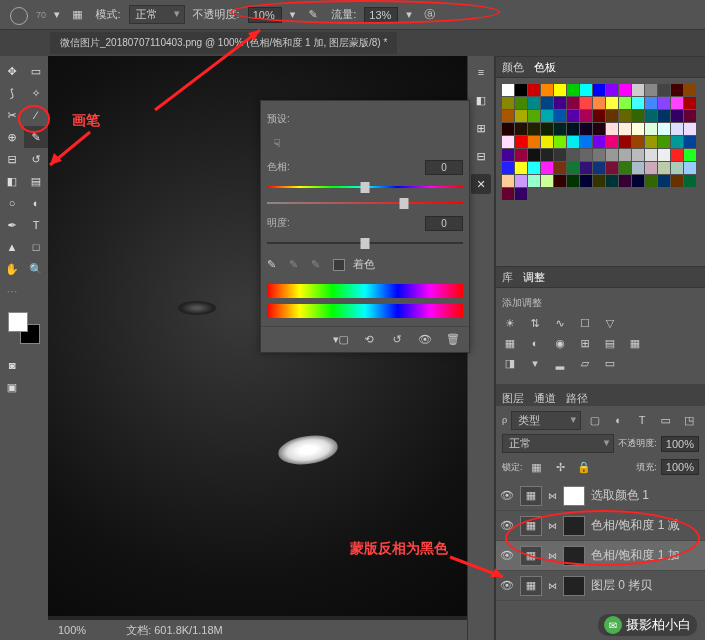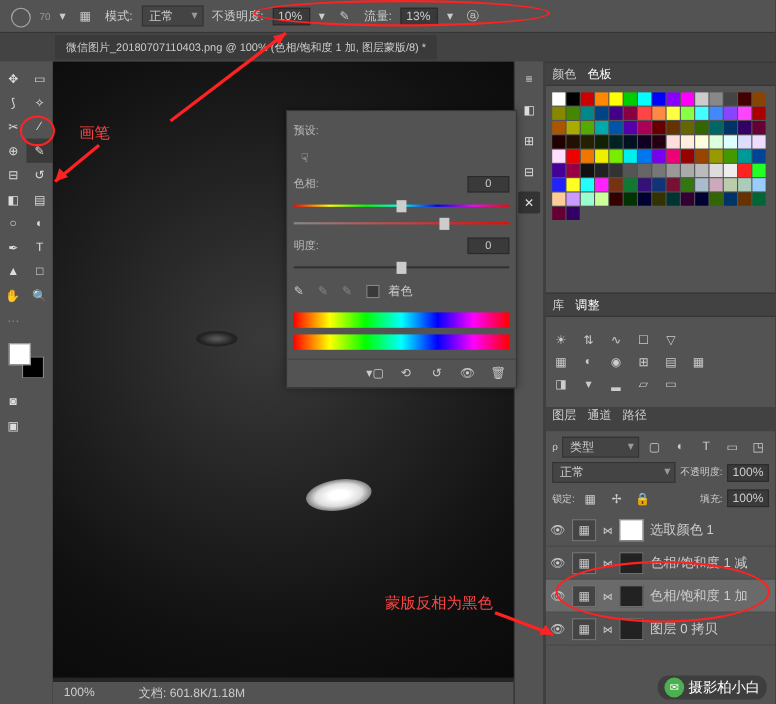--- a/index.html
+++ b/index.html
@@ -47,36 +47,36 @@
 .colorbar{height:14px;background:linear-gradient(90deg,red,#ff0,#0f0,#0ff,#00f,#f0f,red);margin:6px 0 2px}
 .props-ft{height:26px;border-top:1px solid #444;display:flex;align-items:center;justify-content:flex-end;padding:0 6px;gap:8px}
 .rcol{width:210px;background:#535353;display:flex;flex-direction:column;border-left:1px solid #353535}
 .rpanel-hd{height:22px;background:#424242;display:flex;align-items:center;padding:0 6px;gap:10px;font-size:10px;border-bottom:1px solid #353535;border-top:1px solid #353535}
 .rpanel-hd .tab-a{color:#fff}
 .swatches{padding:6px;display:flex;flex-wrap:wrap;gap:1px;height:188px;overflow:hidden;align-content:flex-start}
 .sw{width:12px;height:12px}
 .adjust{padding:8px 6px}
 .ad-row{display:flex;gap:9px;margin:6px 0;color:#ddd}
 .ad-row span{width:16px;height:14px;display:flex;align-items:center;justify-content:center}
-.layers-hd{height:22px;background:#424242;display:flex;align-items:flex-start;padding:0 6px;gap:10px;font-size:10px}
+.layers-hd{height:22px;background:#424242;display:flex;align-items:flex-end;padding:0 6px;gap:10px;font-size:10px}
 .layers-opt{padding:4px 6px;display:flex;flex-direction:column;gap:4px}
 .lrow{display:flex;align-items:center;gap:4px}
 .lrow .dd{flex:0 0 70px}
 .layers-list{flex:1;overflow:hidden}
 .layer{height:30px;display:flex;align-items:center;padding:0 4px;gap:6px;border-bottom:1px solid #494949}
 .layer.sel{background:#6a6a6a}
 .layer .eye{width:14px;text-align:center;color:#ccc}
 .layer .thumb{width:22px;height:20px;background:#222;border:1px solid #777}
 .layer .thumb.white{background:#fff}
 .layer .thumb.adj{background:#444;display:flex;align-items:center;justify-content:center}
 .layer .lname{font-size:12px}
 .vstrip{width:28px;background:#535353;display:flex;flex-direction:column;align-items:center;padding:6px 0;gap:8px;border-left:1px solid #353535;border-right:1px solid #353535}
 .vstrip .vb{width:20px;height:20px;display:flex;align-items:center;justify-content:center;color:#ddd;cursor:pointer}
 .x-btn{background:#333;border-radius:2px}
-.anno{position:absolute;color:#f44;font-size:14px;pointer-events:none;font-weight:normal}
+.anno{position:absolute;color:#f44;font-size:14px;pointer-events:none;font-weight:bold}
 .arrow{position:absolute;pointer-events:none}
 .ded{color:#888}
 .footer-wm{position:absolute;right:8px;bottom:4px;display:flex;align-items:center;gap:4px;background:rgba(0,0,0,.25);padding:2px 6px;border-radius:10px}
 .wm-ico{width:18px;height:18px;border-radius:50%;background:#4caf50;display:flex;align-items:center;justify-content:center;color:#fff;font-size:10px}
 </style>
 </head>
 <body>
 
 <div class="topbar">
   <div class="brush-ico"></div>
@@ -304,20 +304,21 @@
         <div class="sw" style="background: rgb(0, 102, 51);"></div>
         <div class="sw" style="background: rgb(102, 0, 51);"></div>
         <div class="sw" style="background: rgb(51, 0, 102);"></div>
       </div>
 
     <div class="rpanel-hd">
       <span>库</span>
       <span class="tab-a">调整</span>
     </div>
     <div class="adjust">
+      <div style="font-size:10px;color:#bbb">添加调整</div>
       <div class="ad-row">
           <span>☀</span>
           <span>⇅</span>
           <span>∿</span>
           <span>☐</span>
           <span>▽</span>
         </div>
       <div class="ad-row">
           <span>▦</span>
           <span>◐</span>

